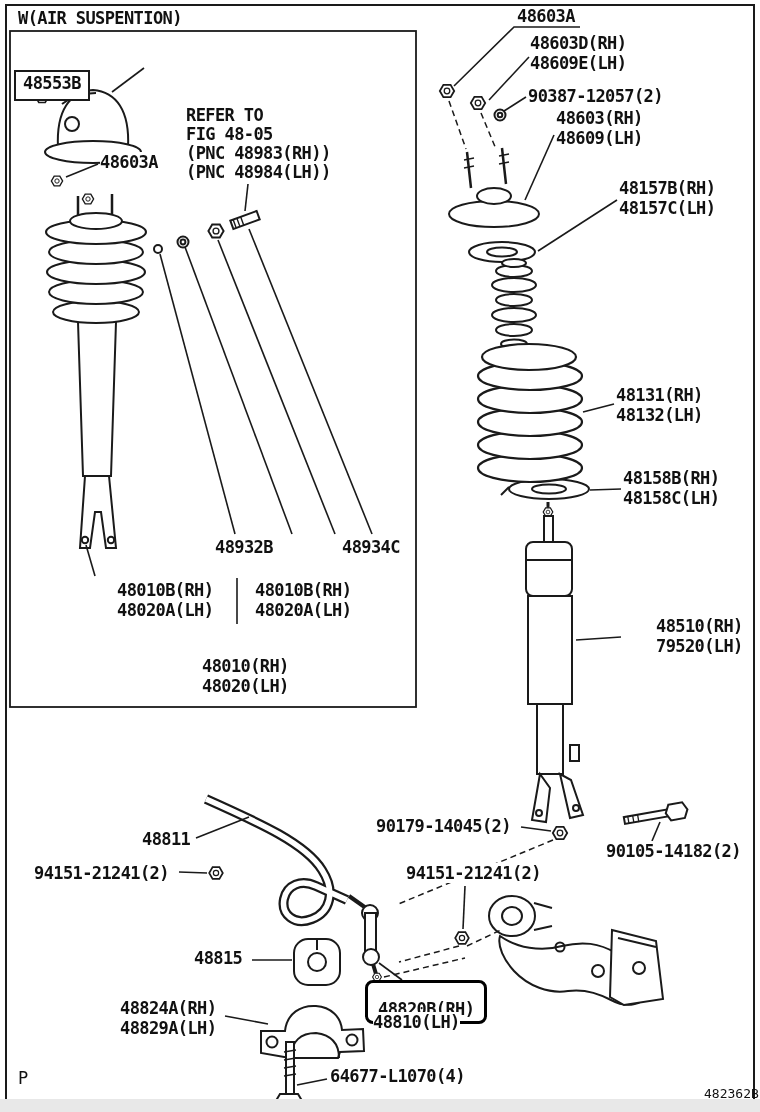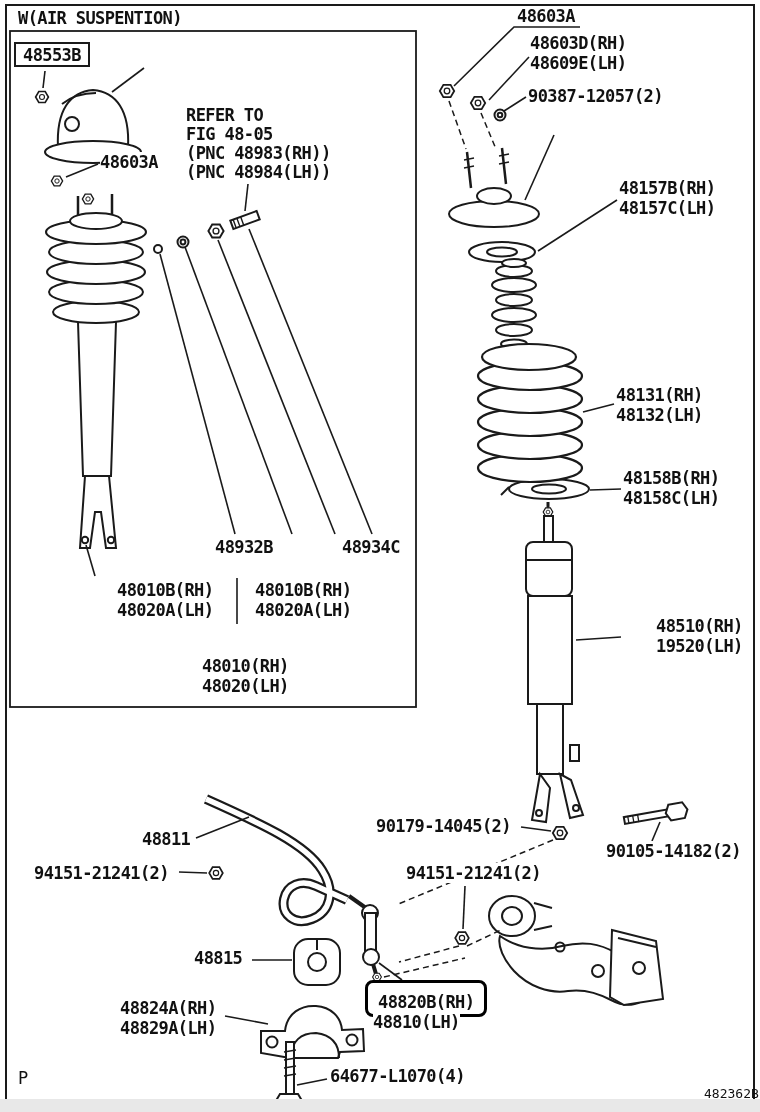--- a/index.html
+++ b/index.html
@@ -2,22 +2,22 @@
 <html style="--line-color: #1a1a1a;"><head>
 <meta charset="utf-8">
 <style>
   html,body{margin:0;padding:0;background:#e8e8e8;}
   .page{position:relative;width:760px;height:1099px;background:#fff;overflow:hidden;
         font-family:"DejaVu Sans Mono",monospace;color:#111;text-decoration:underline;}
   .art{position:absolute;left:0;top:0;}
   .lbl{position:absolute;font:700 17px/20px "DejaVu Sans Mono",monospace;
        letter-spacing:-0.6px;white-space:nowrap;background:#fff;}
   .ln{display:block;}
-  .boxed{border:2px solid #1a1a1a;padding:1px 7px 0;}
-  .hl{border:3px solid #000;border-radius:8px;padding:9px 10px 2px;}
+  .boxed{border:2px solid #1a1a1a;padding:1px 7px 6px;margin-top:28px;}
+  .hl{border:3px solid #000;border-radius:8px;padding:16px 10px 2px;}
   .note{background:transparent;}
   .small{font:400 13px/15px "DejaVu Sans Mono",monospace;letter-spacing:0;margin-left:16px;}
 </style>
 </head>
 <body>
 
 <div class="page">
 
 <svg class="art" width="760" height="1112" viewBox="0 0 760 1112">
 
@@ -249,39 +249,43 @@
 
 <div class="lbl" style="left:517px;top:6px">48603A</div>
 
 <div class="lbl" style="left:530px;top:33px">
   <span class="ln">48603D(RH)</span>
   <span class="ln">48609E(LH)</span>
 </div>
 
 <div class="lbl" style="left:528px;top:86px">90387-12057(2)</div>
 
+<div class="lbl" style="left:556px;top:108px">
+  <span class="ln">48603(RH)</span>
+  <span class="ln">48609(LH)</span>
+</div>
 
 <div class="lbl" style="left:619px;top:178px">
   <span class="ln">48157B(RH)</span>
   <span class="ln">48157C(LH)</span>
 </div>
 
 <div class="lbl" style="left:616px;top:385px">
   <span class="ln">48131(RH)</span>
   <span class="ln">48132(LH)</span>
 </div>
 
 <div class="lbl" style="left:623px;top:468px">
   <span class="ln">48158B(RH)</span>
   <span class="ln">48158C(LH)</span>
 </div>
 
 <div class="lbl" style="left:656px;top:616px">
   <span class="ln">48510(RH)</span>
-  <span class="ln">19520(LH)</span>
+  <span class="ln">79520(LH)</span>
 </div>
 
 <div class="lbl" style="left:142px;top:829px">48811</div>
 <div class="lbl" style="left:376px;top:816px">90179-14045(2)</div>
 <div class="lbl" style="left:606px;top:841px">90105-14182(2)</div>
 <div class="lbl" style="left:34px;top:863px">94151-21241(2)</div>
 <div class="lbl" style="left:406px;top:863px">94151-21241(2)</div>
 <div class="lbl" style="left:194px;top:948px">48815</div>
 
 <div class="lbl hl" style="left:365px;top:980px">48820B(RH)</div>

